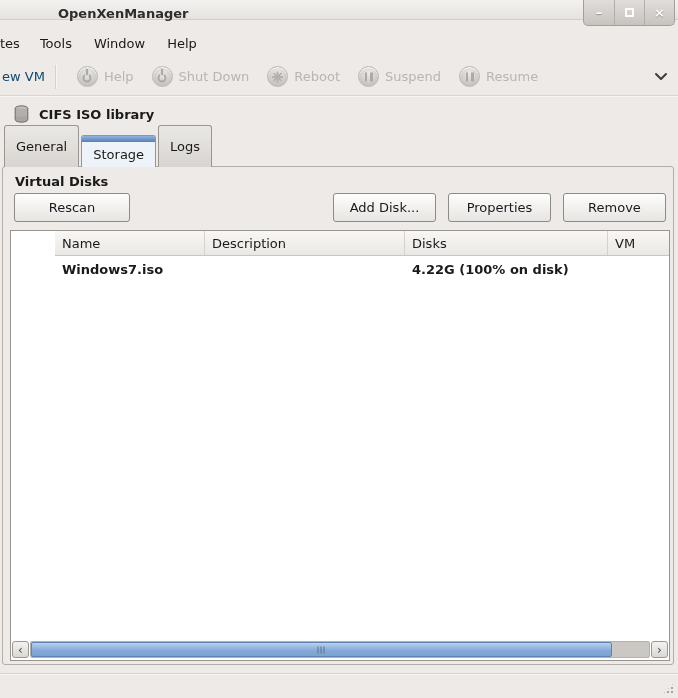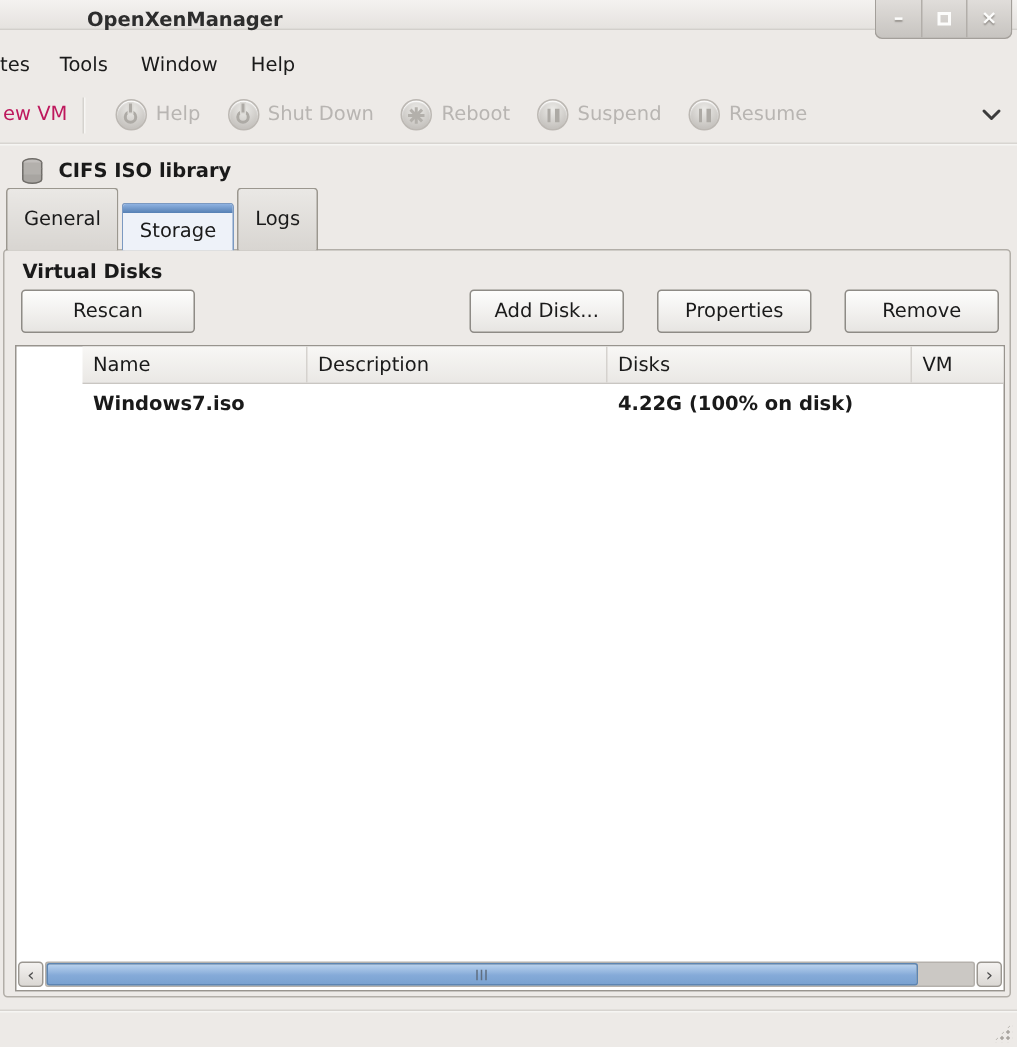--- a/index.html
+++ b/index.html
@@ -21,21 +21,21 @@
   .win-btn .sq { width:9px; height:9px; border:2px solid #fcfcfb; display:inline-block; }
 
   
   .menubar { position:absolute; top:28px; left:0; right:0; height:30px; display:flex; align-items:center; }
   .menu-item { padding:5px 11px; }
   .menu-item.cut { padding-left:0; padding-right:9px; }
 
   
   .toolbar { position:absolute; top:58px; left:0; right:0; height:38px; display:flex; align-items:center;
     border-bottom:1px solid #d8d5d1; box-shadow:0 1px 0 #f6f5f3; }
-  .tb-newvm { color:#be185d; padding-left:2px; }
+  .tb-newvm { color:#0c4a6e; padding-left:2px; }
   .tb-sep { width:1px; height:24px; background:#d6d3cf; margin:0 12px 0 10px; box-shadow:1px 0 0 #f7f6f4; }
   .tb-btn { display:flex; align-items:center; gap:6px; padding:0 9px; color:#b8b5b2; height:32px; }
   .tb-icon { width:21px; height:21px; border-radius:50%; position:relative; flex:0 0 auto;
     background:radial-gradient(circle at 50% 32%, #ecebe8, #c6c3bf 75%);
     border:1px solid #bcb8b3; box-shadow:inset 0 1px 1px #fff; }
   .power-ring { position:absolute; left:50%; top:56%; transform:translate(-50%,-50%);
     width:9px; height:9px; border:2px solid #adaaa5; border-radius:50%; }
   .power-stick { position:absolute; left:50%; top:2px; transform:translateX(-50%);
     width:2px; height:6px; background:#adaaa5; box-shadow:0 0 0 1px #dcdad6; }
   .pause-bars { position:absolute; left:50%; top:50%; transform:translate(-50%,-50%);
@@ -60,21 +60,21 @@
     background:linear-gradient(#8fb2e1,#5580b4); border-radius:2px 2px 0 0; }
 
   
   .tab-frame { position:absolute; top:166px; left:2px; width:672px; height:499px;
     border:1px solid #b2aea8; border-radius:3px; background:#edeae7; z-index:2; }
   .section-title { position:absolute; top:7px; left:12px; font-weight:bold; }
   .btn-row { position:absolute; top:26px; left:11px; right:7px; height:29px; }
   .gtk-btn { height:29px; display:inline-flex; align-items:center; justify-content:center;
     background:linear-gradient(#fdfdfc,#e7e5e2); border:1px solid #8e8b86; border-radius:3px; cursor:default; }
   .btn-rescan { width:116px; }
-  .btn-group-right { position:absolute; right:0; top:0; display:flex; gap:22px;border-radius:11px; }
+  .btn-group-right { position:absolute; right:0; top:0; display:flex; gap:12px;border-radius:11px; }
   .btn-group-right .gtk-btn { width:103px; }
 
   
   .listbox { position:absolute; left:7px; right:3px; top:63px; bottom:3px;
     border:1px solid #98948e; background:#fff;padding-left:44px; }
   .list-header { display:flex; height:25px; background:linear-gradient(#f8f7f5,#eae8e5);
     border-bottom:1px solid #c9c6c2; }
   .col { display:flex; align-items:center; padding-left:7px; border-right:1px solid #d5d2ce; cursor:default; }
   .col-name { width:150px; } .col-desc { width:200px; } .col-size { width:203px; } .col-vm { flex:1; border-right:none; }
   .list-row { display:flex; height:26px; align-items:center; }

